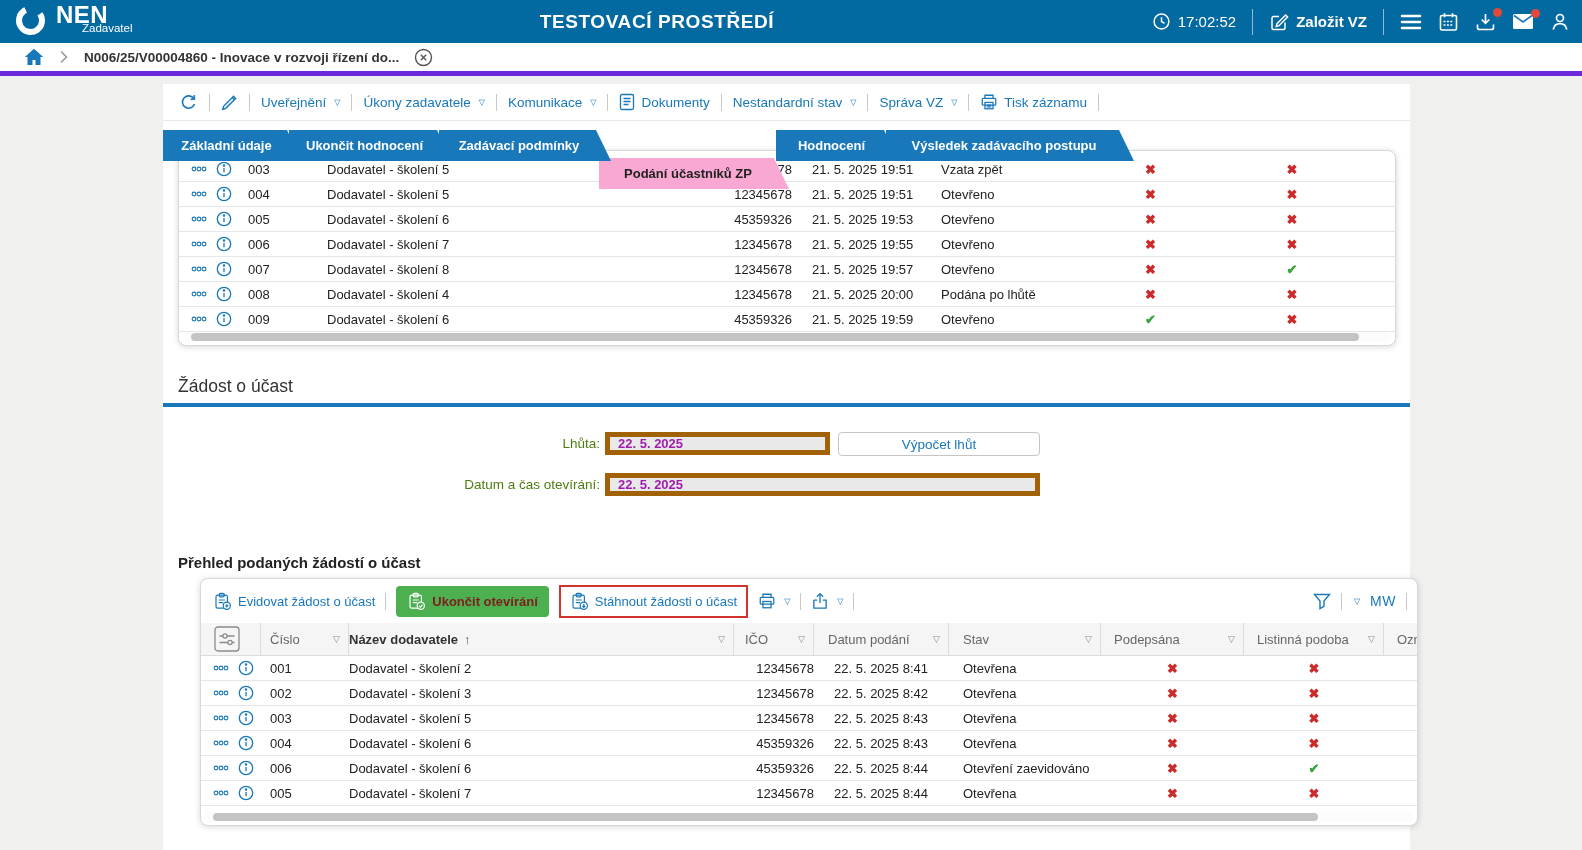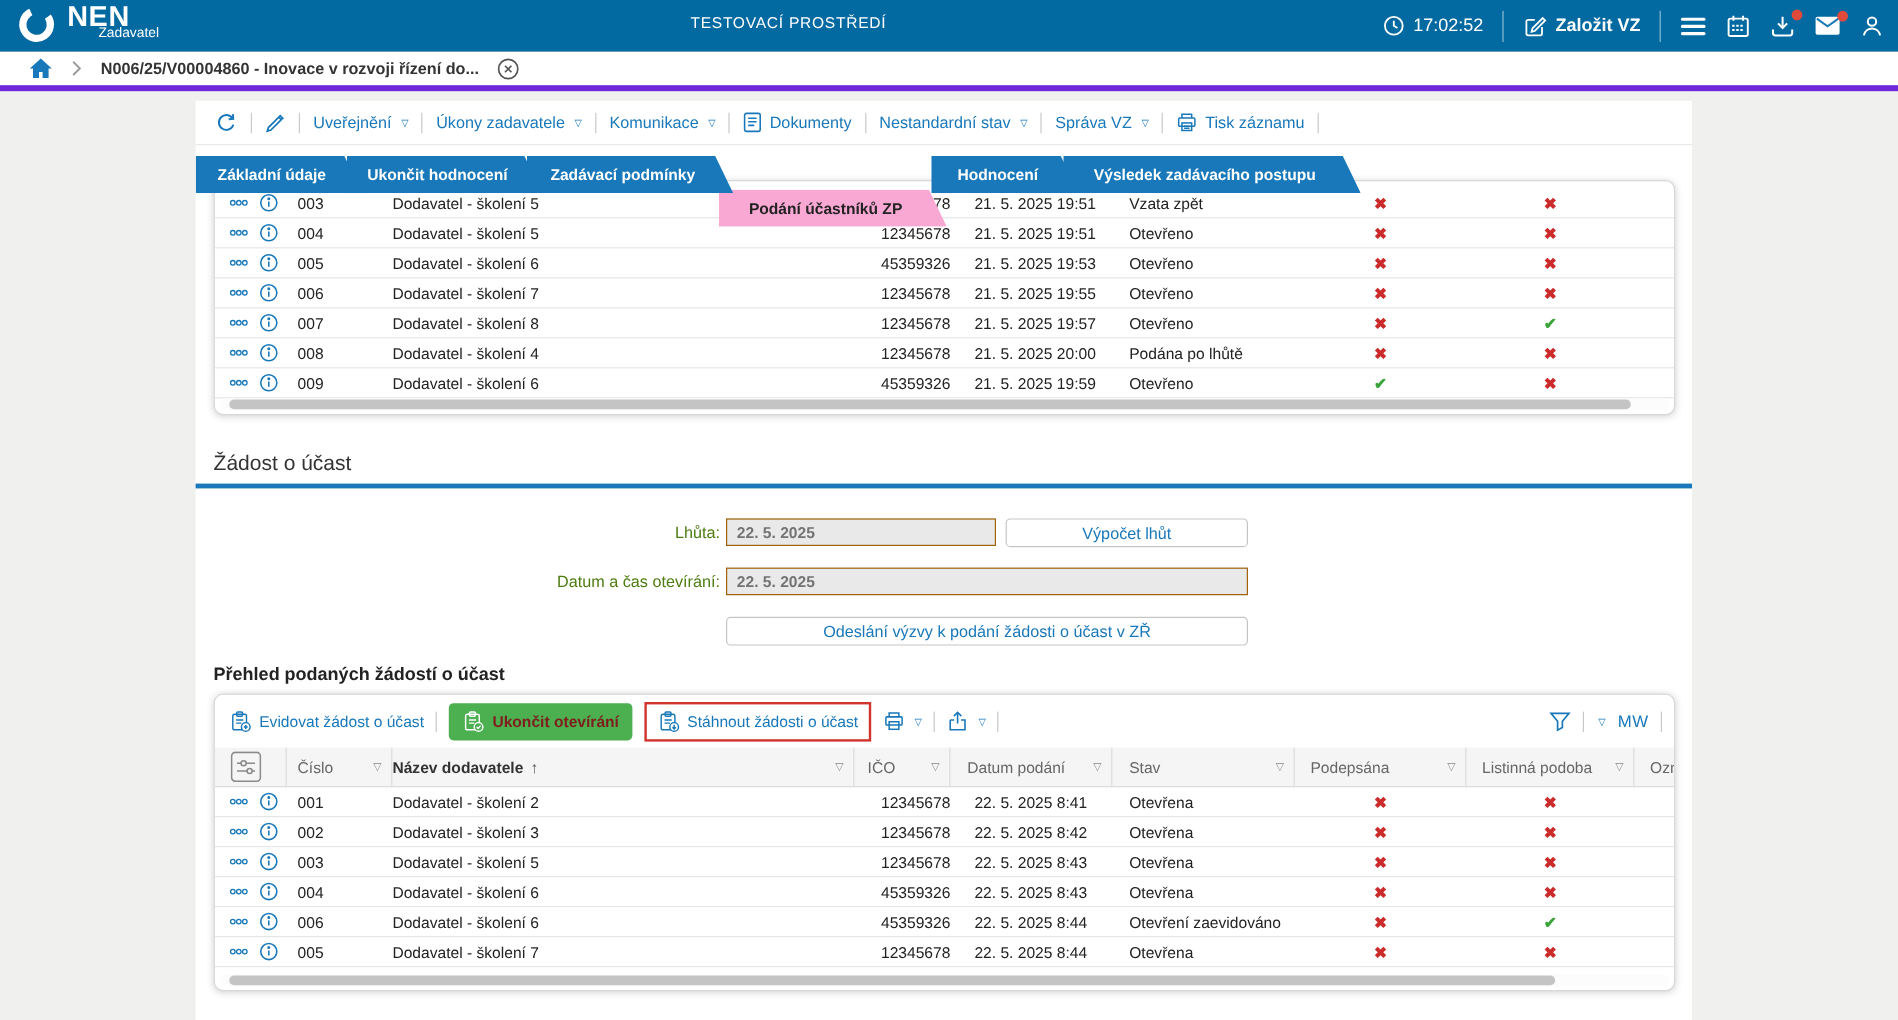--- a/index.html
+++ b/index.html
@@ -4,21 +4,21 @@
 <style>
   * { margin:0; padding:0; box-sizing:border-box; }
   body { font-family:"Liberation Sans", sans-serif; background:#e8e8e6; }
   .stage { position:relative; width:1582px; height:850px; background:#f0f0ee; overflow:hidden; }
 
   
   .topbar { position:absolute; left:0; top:0; width:100%; height:43px; background:#0369a1; color:#fff; z-index:20; }
   .brand { position:absolute; left:14px; top:4px; display:flex; align-items:flex-start; gap:9px; }
   .brand-name { font-size:24px; font-weight:bold; letter-spacing:.5px; line-height:22px; }
   .brand-sub { font-size:11.5px; margin:-4px 0 0 26px; }
-  .env-title { position:absolute; left:657px; top:11px; transform:translateX(-50%); font-size:13px; font-weight:normal; letter-spacing:.6px; white-space:nowrap; }
+  .env-title { position:absolute; left:657px; top:11px; transform:translateX(-50%); font-size:19px; font-weight:bold; letter-spacing:.6px; white-space:nowrap; }
   .top-right { position:absolute; right:12px; top:0; height:43px; display:flex; align-items:center; gap:16px; }
   .tb-group { display:flex; align-items:center; gap:7px; white-space:nowrap; }
   .tb-time { font-size:15px; }
   .tb-create { font-size:15px; font-weight:bold; }
   .vdiv { width:1px; height:26px; background:rgba(255,255,255,.55); }
   .icon-wrap { position:relative; display:inline-flex; }
   .ndot { position:absolute; top:-4px; right:-6px; width:9px; height:9px; border-radius:50%; background:#e04a3a; }
   svg { display:block; }
 
   
@@ -37,21 +37,21 @@
   
   .tabstrip { position:absolute; left:0; top:46px; height:31px; width:100%; z-index:6; }
   .tab { position:absolute; top:0; height:31px; background:#1878ba; color:#fff; font-size:13px; font-weight:bold;
          display:flex; align-items:center; justify-content:center; padding:0 22px 0 10px; white-space:nowrap;
          clip-path:polygon(0 0, calc(100% - 15px) 0, 100% 100%, 0 100%); cursor:pointer; }
   .tab.active { background:#f9a8d4; color:#222;margin-top:28px; }
 
   
   .card { position:absolute; left:15px; width:1218px; background:#fff; border:1px solid #d8d8d8; border-radius:8px; box-shadow:0 1px 6px rgba(0,0,0,.16); }
   .card1 { top:66px; height:196px; z-index:2; overflow:hidden; }
-  .card2 { top:494px; height:248px; z-index:2; overflow:hidden; }
+  .card2 { top:494px; height:248px; z-index:2; overflow:hidden;margin-left:22px; }
 
   
   .tbody .trow { display:flex; align-items:center; height:25px; border-bottom:1px solid #e6e6e6; font-size:13px; color:#222; }
   .c-act  { width:60px; display:flex; align-items:center; gap:9px; padding-left:12px; }
   .c-num  { width:88px; padding-left:9px; }
   .c-name { width:385px; white-space:nowrap; overflow:hidden; }
   .c-ico  { width:80px; text-align:right; }
   .c-date { width:135px; padding-left:20px; white-space:nowrap; }
   .c-stav { width:152px; padding-left:14px; white-space:nowrap; overflow:hidden; }
   .c-chk1 { width:143px; text-align:center; }
@@ -86,21 +86,21 @@
 
   
   .hscroll { position:absolute; left:4px; right:4px; bottom:3px; height:10px; background:#fcfcfc; border-radius:5px; }
   .hthumb { position:absolute; left:8px; top:1px; height:8px; background:#c4c4c4; border-radius:4px; cursor:pointer; }
 
   
   .sec-title { position:absolute; left:15px; top:292px; font-size:17.5px; font-weight:500; color:#333; }
   .blue-rule { position:absolute; left:0; top:319px; width:100%; height:4px; background:#1878ba; }
 
   .flabel { position:absolute; left:100px; width:337px; text-align:right; font-size:13.5px; color:#4d7c0f; }
-  .gfield { position:absolute; height:23px; background:#e9e9e9; border:1px solid #a16207; display:flex; align-items:center; font-size:13px; font-weight:bold; color:#737373; }
+  .gfield { position:absolute; height:23px; background:#e9e9e9; border:5px solid #a16207; display:flex; align-items:center; font-size:13px; font-weight:bold; color:#a21caf; }
   .gfield .fdate { padding-left:8px; }
   .ftime { position:absolute; display:flex; align-items:center; gap:5px; }
   .wbtn { position:absolute; height:24px; background:#fff; border:1px solid #c5c5c5; border-radius:4px; color:#1878ba; font-size:13.5px; display:flex; align-items:center; justify-content:center; cursor:pointer; }
 
   .sub-title { position:absolute; left:15px; top:470px; font-size:15px; font-weight:bold; color:#222; }
 </style>
 </head>
 <body>
 
 <div class="stage">
@@ -484,21 +484,20 @@
       </span>
     </div>
     <div class="wbtn" style="left:675px;top:348px;width:202px">Výpočet lhůt</div>
 
     <div class="flabel" style="top:393px">Datum a čas otevírání:</div>
     <div class="gfield" style="left:442px;top:389px;width:435px">
       <span class="fdate">22. 5. 2025</span>
 
     </div>
 
-    <div class="wbtn" style="left:442px;top:430px;width:435px">Odeslání výzvy k podání žádosti o účast v ZŘ</div>
 
     <div class="sub-title">Přehled podaných žádostí o účast</div>
 
     <div class="card card2">
       <div class="ctoolbar">
         <span class="cbtn">
           <svg class="clip" width="19" height="19" viewBox="0 0 19 19" fill="none" stroke="#1878ba" stroke-width="1.2">
               <rect x="3" y="3.2" width="11.4" height="13" rx="1.6"></rect>
               <rect x="6.2" y="1.4" width="5" height="3.4" rx="1"></rect>
               <path d="M5.8 8h6M5.8 10.6h4.5"></path>

